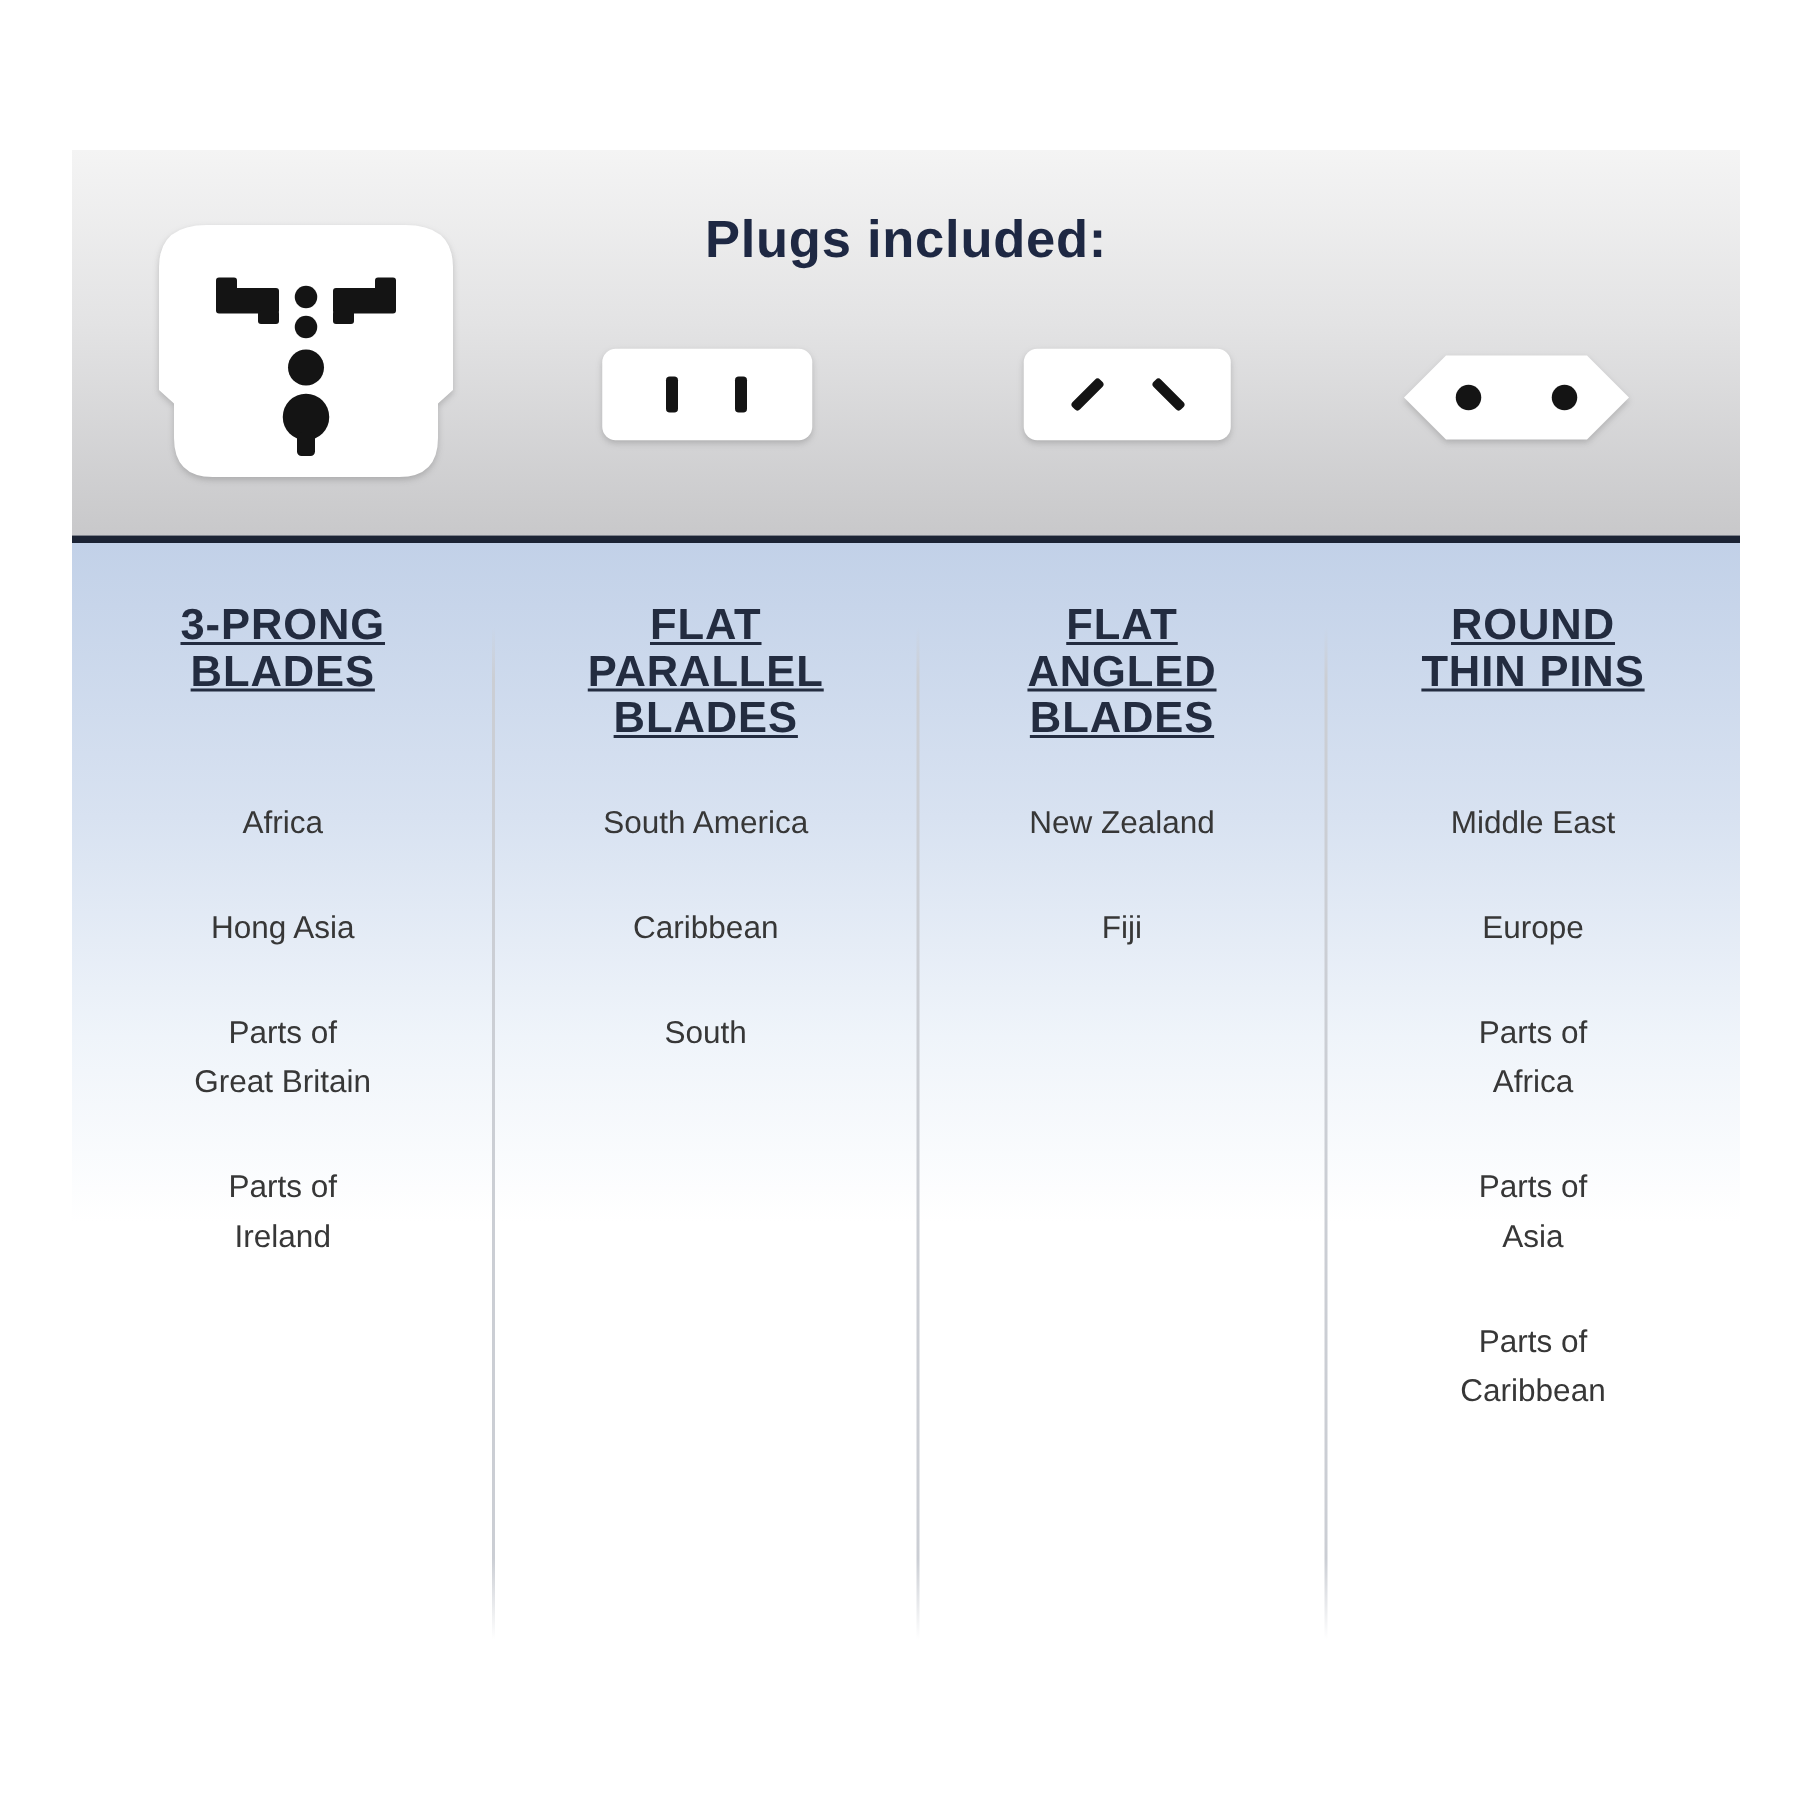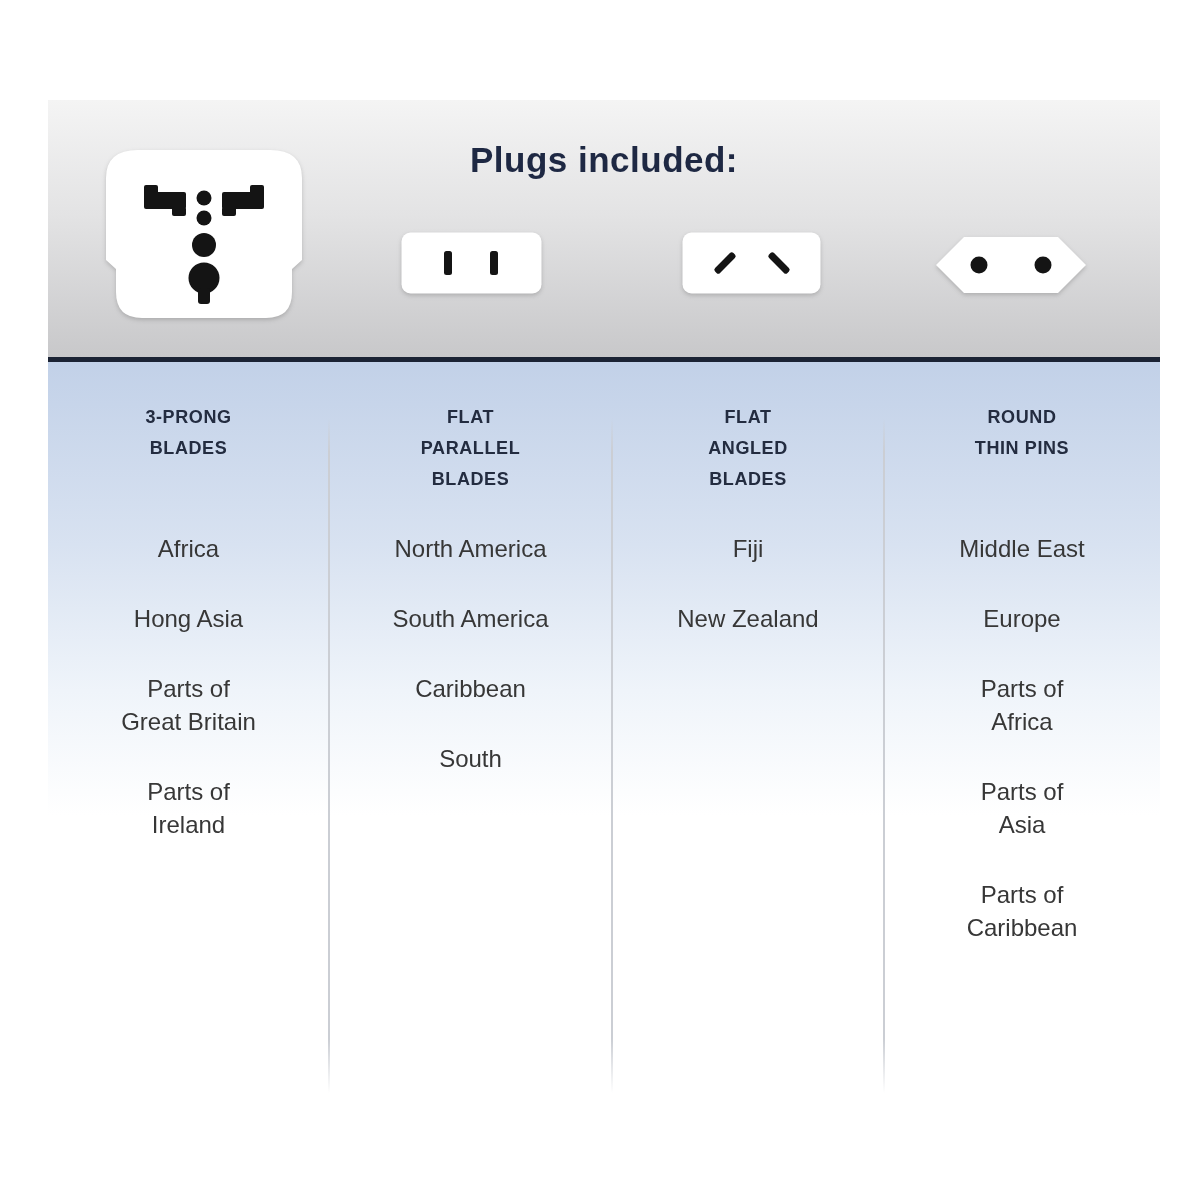--- a/index.html
+++ b/index.html
@@ -54,27 +54,28 @@
   }
   .cd-1{left:280px;} .cd-2{left:563px;} .cd-3{left:835px;}
 
   .col{position:absolute;top:0;height:100%;text-align:center;}
   .col-1{left:0;width:281px;}
   .col-2{left:281px;width:283px;}
   .col-3{left:564px;width:272px;}
   .col-4{left:836px;width:276px;}
   .col-header{
     padding-top:40px;
-    font-size:18px;line-height:31px;font-weight:700;letter-spacing:.6px;
+    font-size:29px;line-height:31px;font-weight:700;letter-spacing:.6px;
     color:var(--column-header-text,#232c40);
+    text-decoration:underline;
   }
   .col-list{
     position:absolute;top:170px;left:0;right:0;
     display:flex;flex-direction:column;gap:37px;
-    font-size:24px;line-height:33px;
+    font-size:21px;line-height:33px;
     color:var(--region-text,#373737);
   }
 </style>
 </head>
 <body>
 
 <div class="canvas">
 
   <section class="header-panel">
     <h1 class="title">Plugs included:</h1>
@@ -137,31 +138,30 @@
           <div class="col-list">
             <div class="region">Africa</div>
             <div class="region">Hong Asia</div>
             <div class="region">Parts of<br>Great Britain</div>
             <div class="region">Parts of<br>Ireland</div>
           </div>
         </div>
         <div class="col col-2">
           <div class="col-header">FLAT<br>PARALLEL<br>BLADES</div>
           <div class="col-list">
-            <div class="region">North America</div>
             <div class="region">South America</div>
             <div class="region">Caribbean</div>
             <div class="region">South</div>
           </div>
         </div>
         <div class="col col-3">
           <div class="col-header">FLAT<br>ANGLED<br>BLADES</div>
           <div class="col-list">
+            <div class="region">New Zealand</div>
             <div class="region">Fiji</div>
-            <div class="region">New Zealand</div>
           </div>
         </div>
         <div class="col col-4">
           <div class="col-header">ROUND<br>THIN PINS</div>
           <div class="col-list">
             <div class="region">Middle East</div>
             <div class="region">Europe</div>
             <div class="region">Parts of<br>Africa</div>
             <div class="region">Parts of<br>Asia</div>
             <div class="region">Parts of<br>Caribbean</div>

